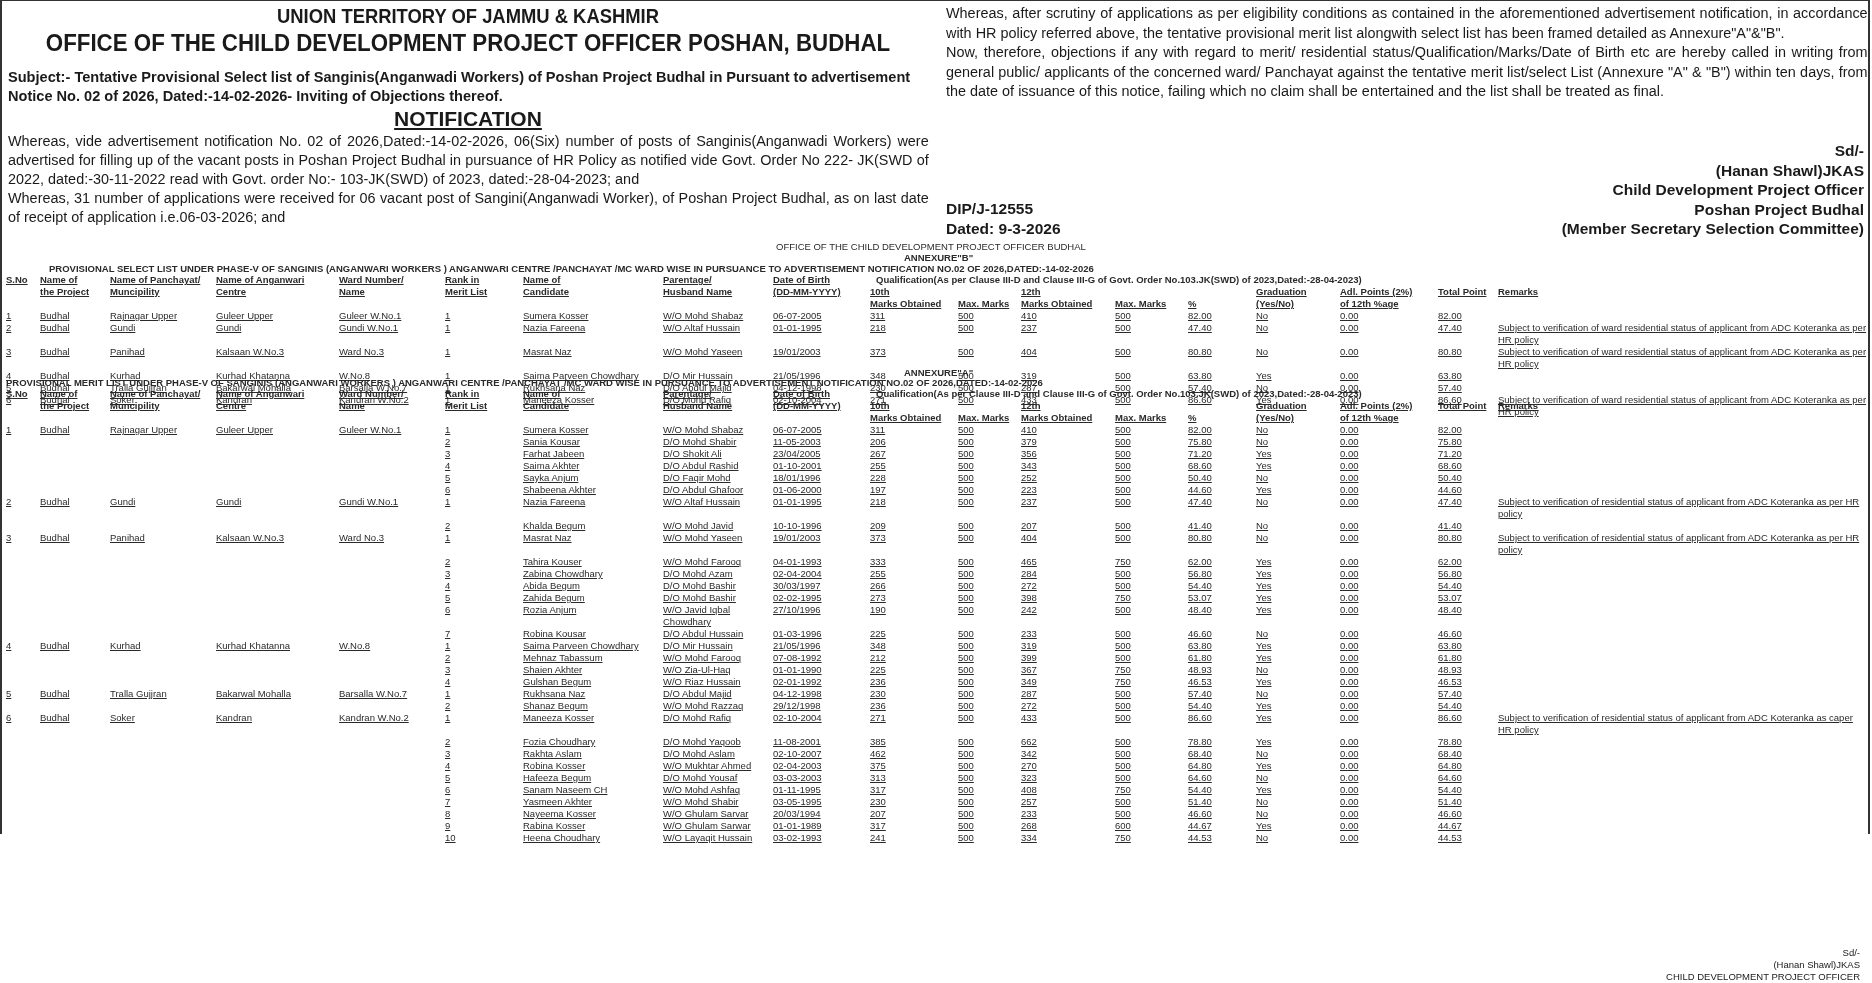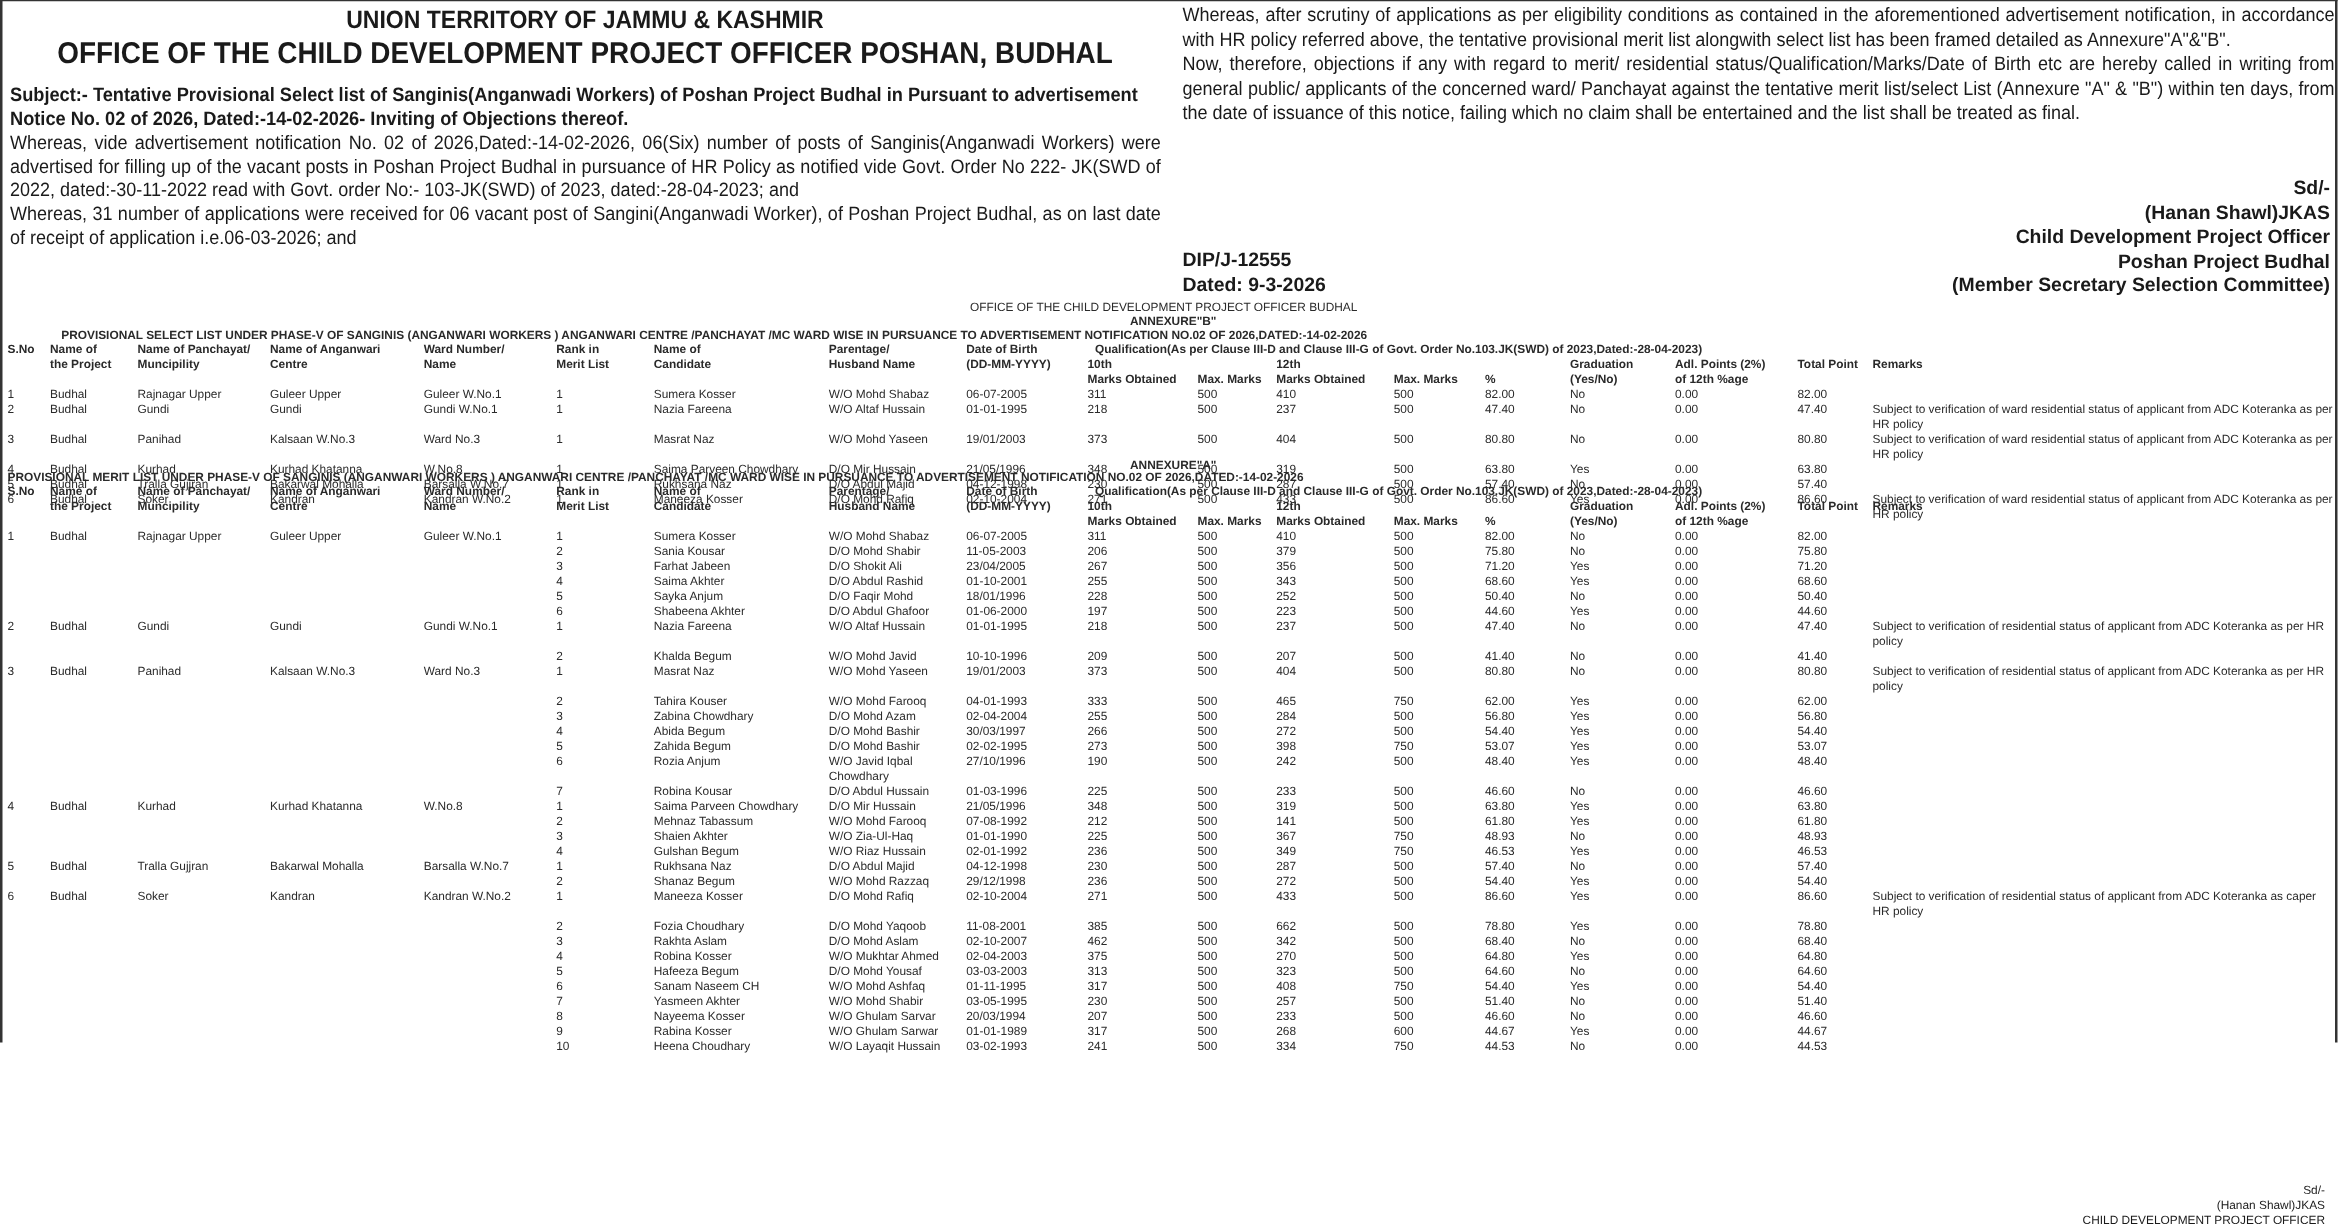--- a/index.html
+++ b/index.html
@@ -13,35 +13,36 @@
   .notif-title { text-align: center; font-weight: bold; font-size: 21px; text-decoration: underline; line-height: 24px; margin-top: 2px; }
   .para { font-size: 15.5px; line-height: 19px; text-align: justify; transform: scaleX(0.93); transform-origin: left; width: 990px; }
   .rpara { font-size: 15.5px; line-height: 19.5px; text-align: justify; transform: scaleX(0.93); transform-origin: left; width: 991px; }
   .sig-block { position: absolute; right: 4px; top: 138px; text-align: right; font-weight: bold; font-size: 15.5px; line-height: 19.5px; }
   .dip { position: absolute; left: 0; top: 196px; font-weight: bold; font-size: 15.5px; line-height: 19.5px; }
   .tables { position: absolute; left: 4px; top: 240px; width: 1862px; font-size: 9.5px; line-height: 12px; color: #2a2a2a; }
   .office-line { position: absolute; left: 770px; top: 0px; font-size: 9.5px; white-space: nowrap; }
   .annex-title { position: absolute; font-weight: bold; font-size: 9.5px; white-space: nowrap; }
   .list-heading { position: absolute; left: 0; font-weight: bold; font-size: 9.5px; white-space: nowrap; }
   .qual-heading { position: absolute; left: 870px; font-weight: bold; font-size: 9.5px; white-space: nowrap; }
-  table.grid { position: absolute; left: 0; border-collapse: collapse; table-layout: fixed; width: 1860px; }
+  table.grid { position: absolute; left: 0; border-collapse: collapse; table-layout: fixed; width: 1860px; text-decoration: underline; }
   table.grid td, table.grid th { padding: 0; vertical-align: top; text-align: left; font-size: 9.5px; line-height: 12px; font-weight: normal; white-space: nowrap; overflow: visible; }
   table.grid th { font-weight: bold; }
   table.grid td.rem { white-space: normal; }
   .footer-sig { position: absolute; right: 8px; top: 946px; text-align: right; font-size: 9.5px; line-height: 12px; }
 </style>
 </head>
 <body>
 
 <div class="page">
 
   <div class="left-col">
     <div class="hdr1">UNION TERRITORY OF JAMMU &amp; KASHMIR</div>
     <div class="hdr2">OFFICE OF THE CHILD DEVELOPMENT PROJECT OFFICER POSHAN, BUDHAL</div>
     <div class="subject">Subject:- Tentative Provisional Select list of Sanginis(Anganwadi Workers) of Poshan Project Budhal in Pursuant to advertisement Notice No. 02 of 2026, Dated:-14-02-2026- Inviting of Objections  thereof.</div>
+    <div class="notif-title">NOTIFICATION</div>
     <div class="para">Whereas, vide advertisement notification No. 02 of 2026,Dated:-14-02-2026, 06(Six) number of posts of Sanginis(Anganwadi Workers) were advertised for filling up of the vacant posts in Poshan Project  Budhal in pursuance of HR Policy as notified vide Govt. Order No 222- JK(SWD of 2022, dated:-30-11-2022 read with Govt. order No:- 103-JK(SWD) of 2023, dated:-28-04-2023; and</div>
     <div class="para">Whereas, 31 number of applications were received for 06 vacant post of Sangini(Anganwadi Worker), of Poshan Project Budhal, as on last date of receipt of application i.e.06-03-2026; and</div>
   </div>
 
   <div class="right-col">
     <div class="rpara">Whereas, after scrutiny of applications as per eligibility conditions as contained in the aforementioned advertisement notification, in accordance with HR policy referred above, the tentative provisional merit list alongwith select list has been framed detailed as Annexure"A"&amp;"B".</div>
     <div class="rpara">Now, therefore, objections if any with regard to merit/ residential status/Qualification/Marks/Date of Birth etc are hereby called in writing from general public/ applicants of the concerned ward/ Panchayat against the tentative merit list/select List (Annexure "A" &amp; "B") within ten days, from the date of issuance of this notice, failing which no claim shall be entertained and the list shall be treated as final.</div>
     <div class="sig-block">
       <div>Sd/-</div>
       <div>(Hanan Shawl)JKAS</div>
@@ -600,21 +601,21 @@
             <td></td>
             <td></td>
             <td></td>
             <td></td>
             <td>2</td>
             <td>Mehnaz Tabassum</td>
             <td class="rem">W/O Mohd Farooq</td>
             <td>07-08-1992</td>
             <td>212</td>
             <td>500</td>
-            <td>141</td>
+            <td>399</td>
             <td>500</td>
             <td>61.80</td>
             <td>Yes</td>
             <td>0.00</td>
             <td>61.80</td>
             <td class="rem"></td>
           </tr>
           <tr>
             <td></td>
             <td></td>

